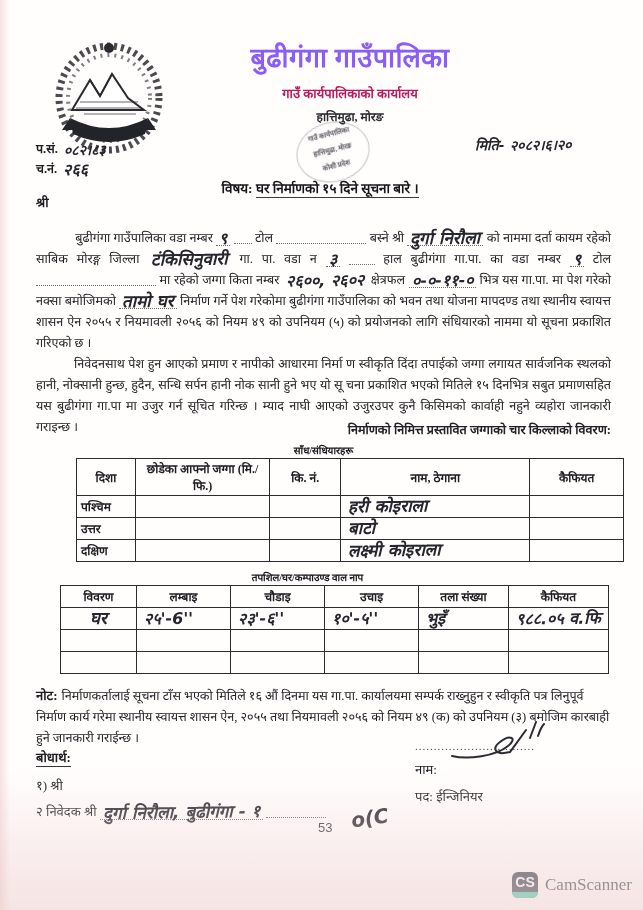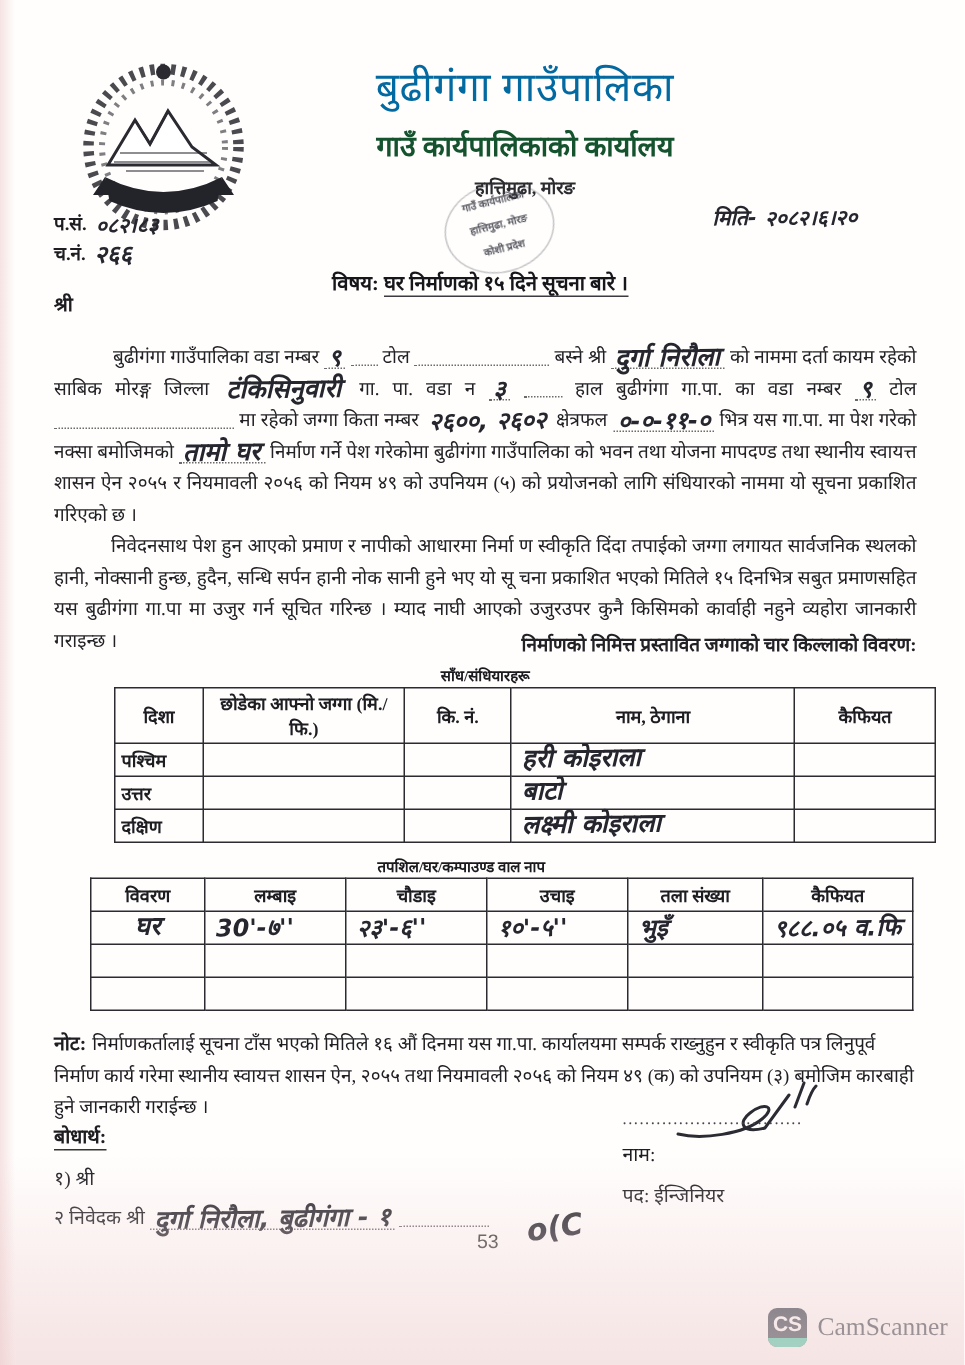--- a/index.html
+++ b/index.html
@@ -7,22 +7,22 @@
        font-family:"Liberation Serif", serif;color:#1d1d22;}
   .page{position:absolute;inset:0;background:#fffefd;}
   
   .tint-bottom{position:absolute;left:0;right:0;bottom:0;height:140px;pointer-events:none;
     background:linear-gradient(180deg, rgba(244,220,220,0) 0%, rgba(243,219,219,.45) 55%, rgba(240,214,214,.65) 100%);}
   .tint-left{position:absolute;left:0;top:0;bottom:0;width:10px;pointer-events:none;
     background:linear-gradient(90deg, rgba(236,200,200,.5), rgba(236,200,200,0));}
   .abs{position:absolute;}
   .center{text-align:center;}
   .bold{font-weight:bold;}
-  .title1{font-size:27px;font-weight:normal;letter-spacing:.5px;color:#0369a1;}
-  .title2{font-size:19px;font-weight:bold;color:#14532d;}
+  .title1{font-size:27px;font-weight:bold;letter-spacing:.5px;color:#8b5cf6;}
+  .title2{font-size:13px;font-weight:bold;color:#be185d;}
   .title3{font-size:12px;font-weight:bold;color:#2a2a2f;}
   .body-text{font-size:12.6px;line-height:21px;color:#222226;text-align:justify;}
   .indent{text-indent:38px;}
   .hw{font-family:"DejaVu Sans", sans-serif;font-style:italic;font-weight:600;
       color:#26262e;font-size:16px;line-height:1;display:inline-block;
       transform:rotate(-.8deg);vertical-align:-2px;padding:0 3px;}
   .hw-sm{font-size:14px;}
   .hw-lg{font-size:17px;}
   .blank{display:inline-block;border-bottom:1.2px dotted #6b6b6b;height:12px;vertical-align:-2px;}
   .u-dot{border-bottom:1.2px dotted #6b6b6b;}
@@ -199,21 +199,21 @@
         <tr>
       <th>विवरण</th>
       <th>लम्बाइ</th>
       <th>चौडाइ</th>
       <th>उचाइ</th>
       <th>तला संख्या</th>
       <th>कैफियत</th>
     </tr>
     <tr>
       <td class="center"><span class="hw hw-lg">घर</span></td>
-      <td><span class="hw">30'-७''</span></td>
+      <td><span class="hw">२५'-6''</span></td>
       <td><span class="hw">२३'-६''</span></td>
       <td><span class="hw">१०'-५''</span></td>
       <td><span class="hw">भुइँ</span></td>
       <td><span class="hw" style="white-space:nowrap;">९८८.०५ व.फि</span></td>
     </tr>
     <tr>
           <td></td>
           <td></td>
           <td></td>
           <td></td>

